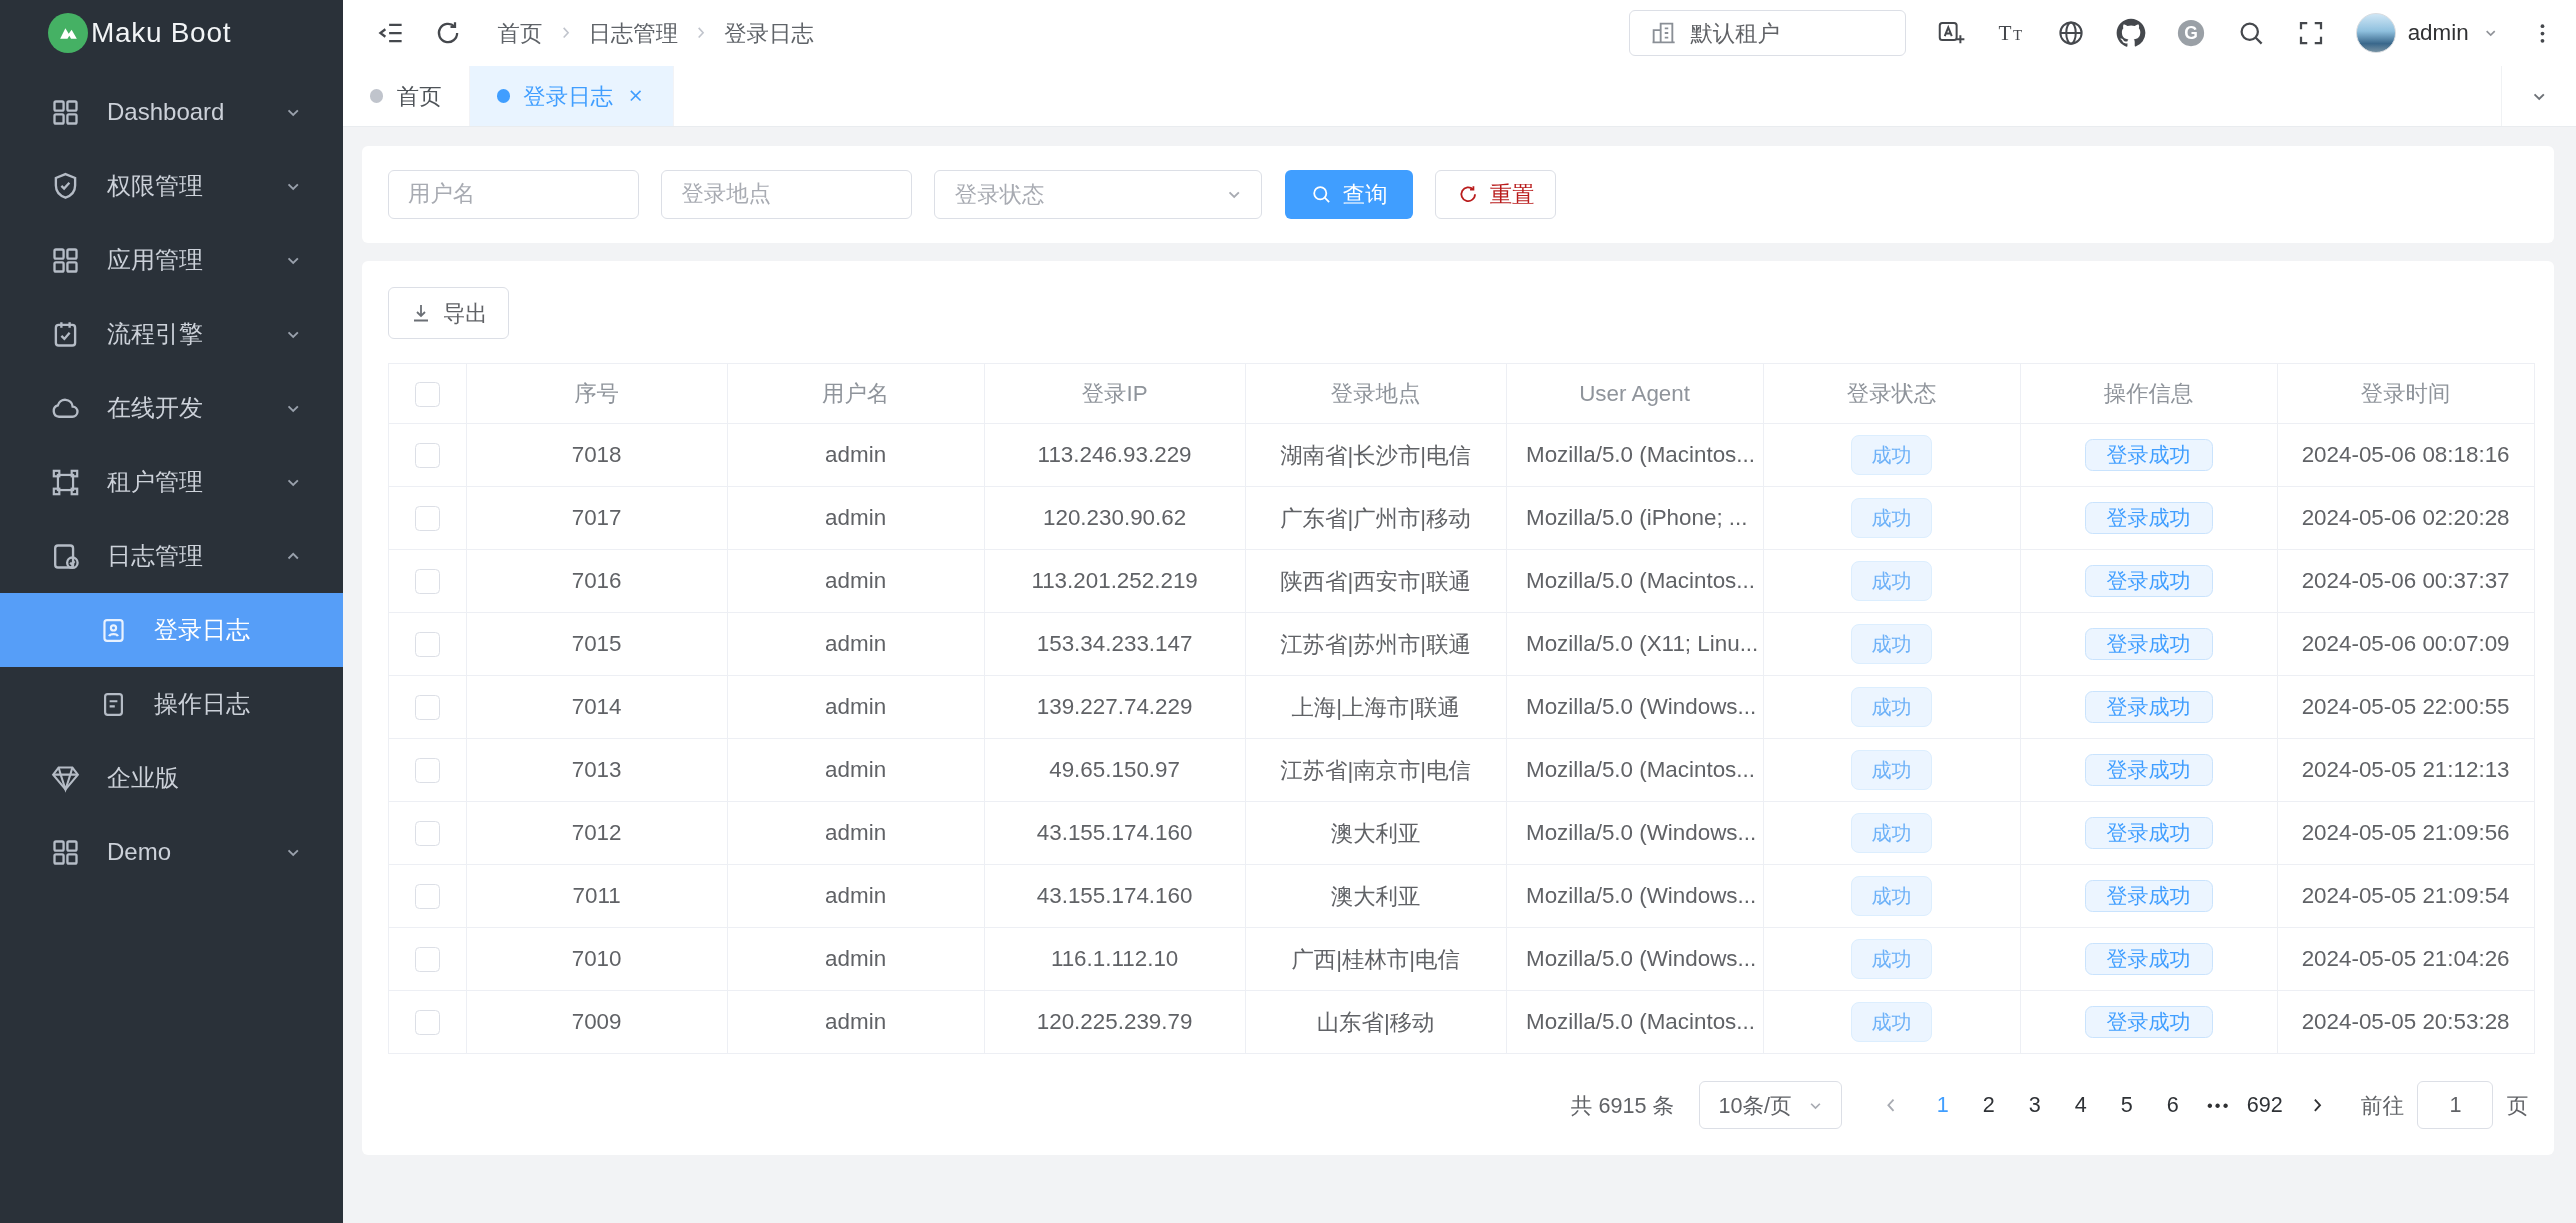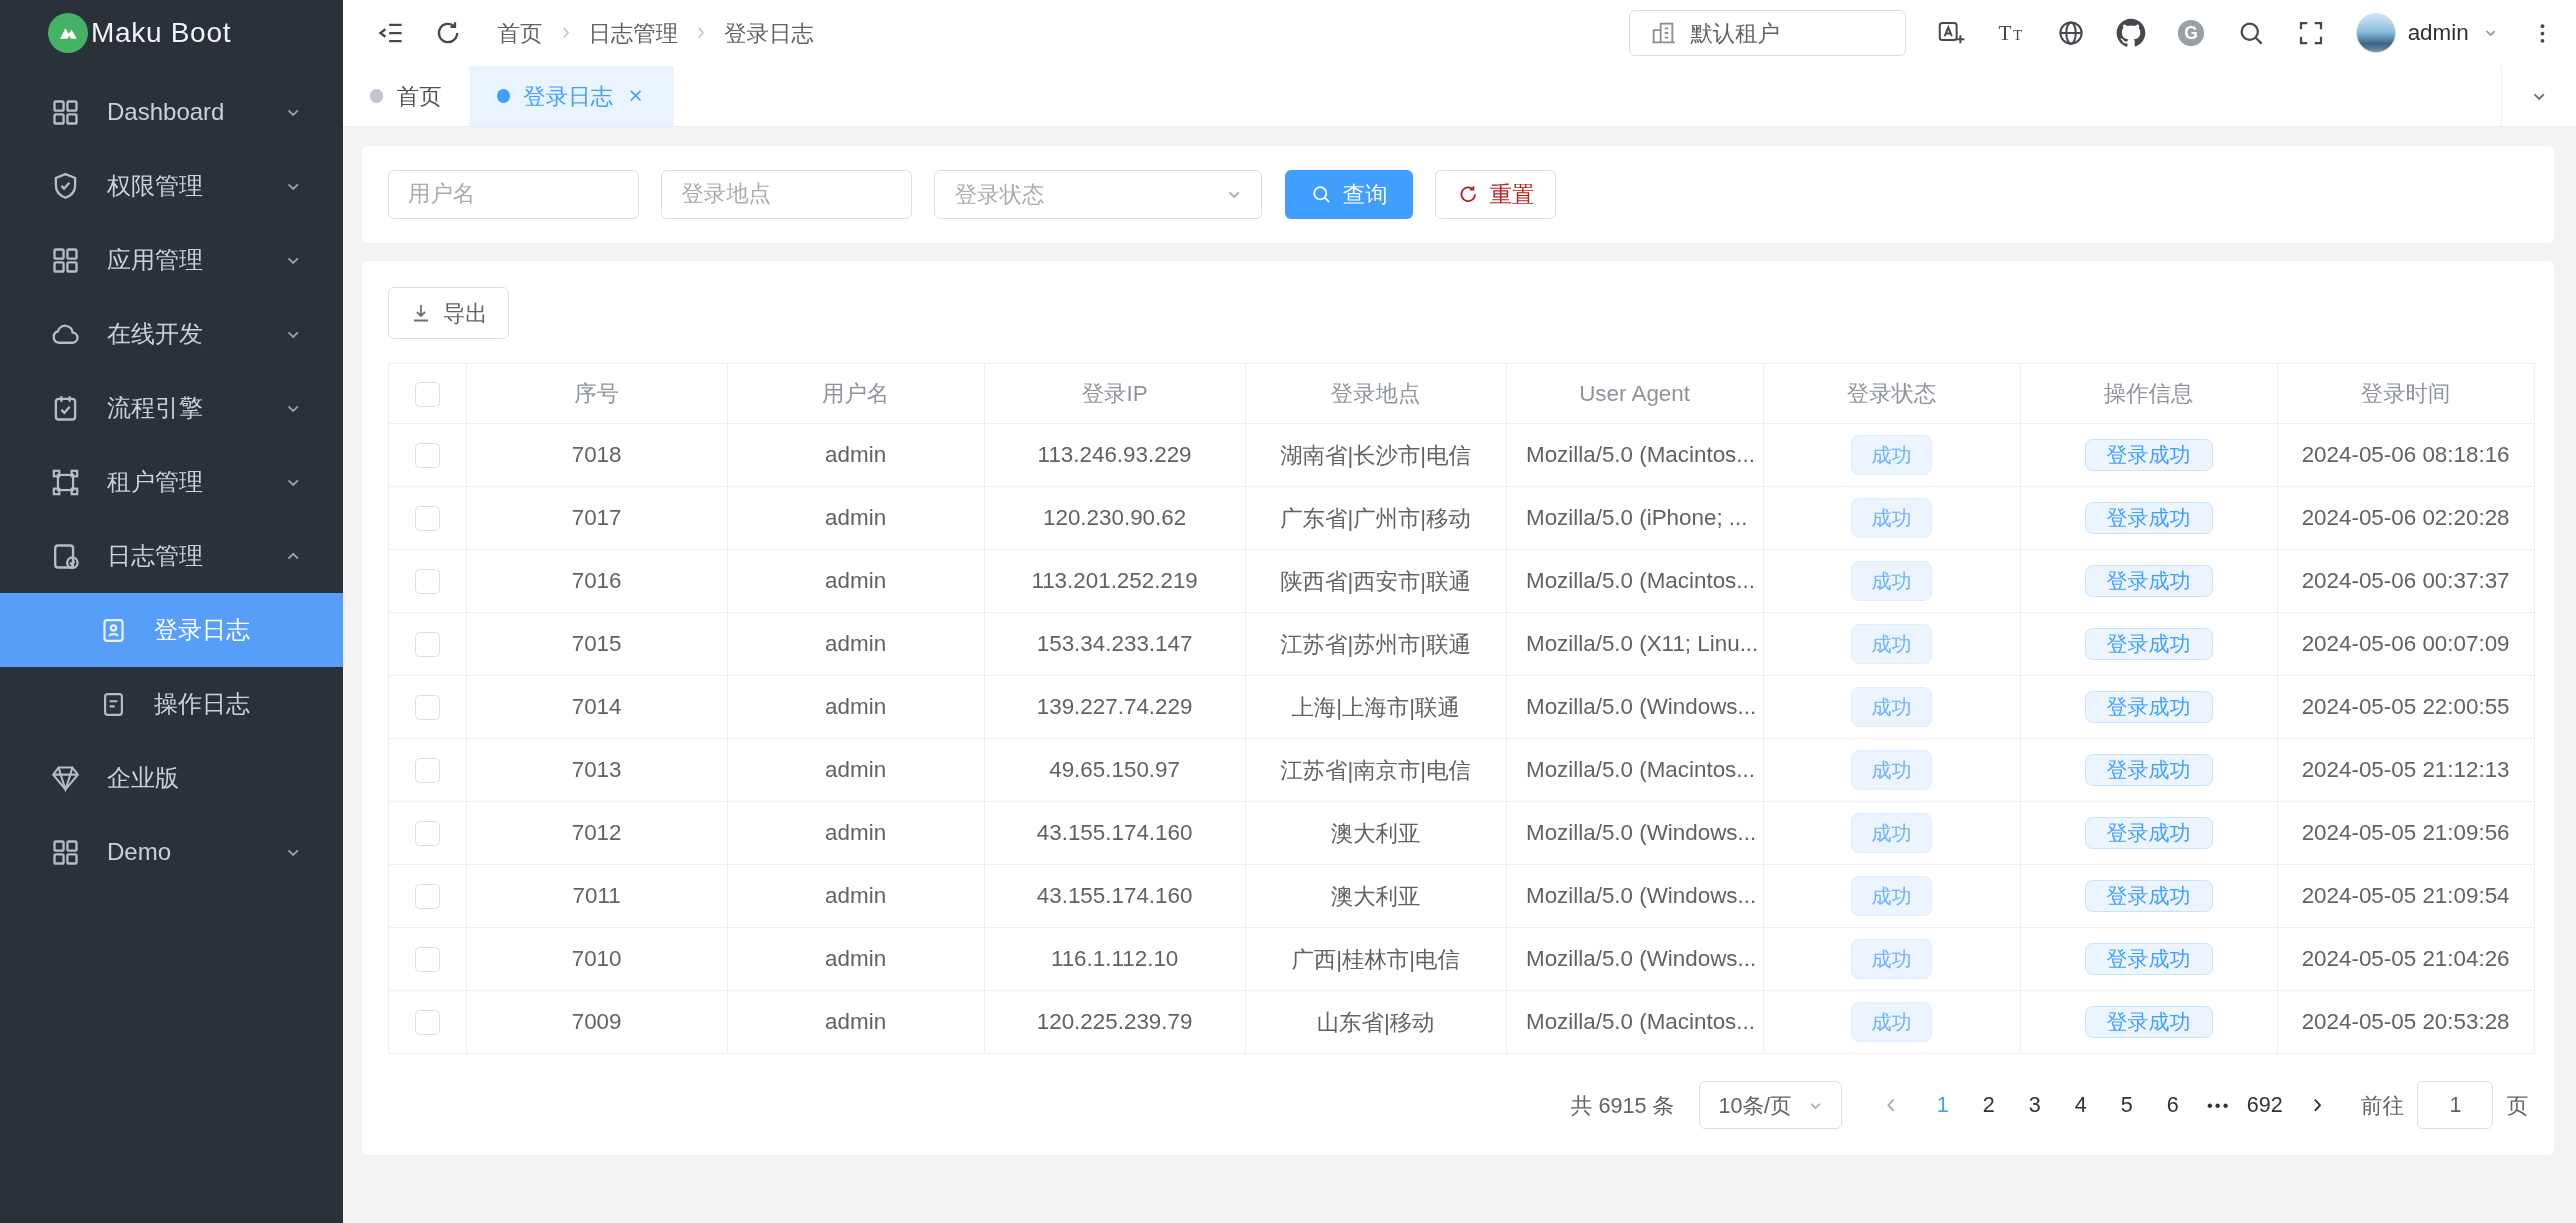--- a/index.html
+++ b/index.html
@@ -223,32 +223,32 @@
       <svg class="mi" viewBox="0 0 24 24" fill="none" stroke="currentColor" stroke-width="1.7">
           <use href="#i-grid"></use>
         </svg>
       <span>应用管理</span>
       <svg class="chev" viewBox="0 0 24 24" fill="none" stroke="currentColor" stroke-width="2">
           <use href="#i-chevdown"></use>
         </svg>
     </div>
     <div class="menu-item">
       <svg class="mi" viewBox="0 0 24 24" fill="none" stroke="currentColor" stroke-width="1.7">
+          <use href="#i-clip"></use>
+        </svg>
+      <span>流程引擎</span>
+      <svg class="chev" viewBox="0 0 24 24" fill="none" stroke="currentColor" stroke-width="2">
+          <use href="#i-chevdown"></use>
+        </svg>
+    </div>
+    <div class="menu-item">
+      <svg class="mi" viewBox="0 0 24 24" fill="none" stroke="currentColor" stroke-width="1.7">
           <use href="#i-cloud"></use>
         </svg>
       <span>在线开发</span>
-      <svg class="chev" viewBox="0 0 24 24" fill="none" stroke="currentColor" stroke-width="2">
-          <use href="#i-chevdown"></use>
-        </svg>
-    </div>
-    <div class="menu-item">
-      <svg class="mi" viewBox="0 0 24 24" fill="none" stroke="currentColor" stroke-width="1.7">
-          <use href="#i-clip"></use>
-        </svg>
-      <span>流程引擎</span>
       <svg class="chev" viewBox="0 0 24 24" fill="none" stroke="currentColor" stroke-width="2">
           <use href="#i-chevdown"></use>
         </svg>
     </div>
     <div class="menu-item">
       <svg class="mi" viewBox="0 0 24 24" fill="none" stroke="currentColor" stroke-width="1.6">
           <use href="#i-frame"></use>
         </svg>
       <span>租户管理</span>
       <svg class="chev" viewBox="0 0 24 24" fill="none" stroke="currentColor" stroke-width="2">

